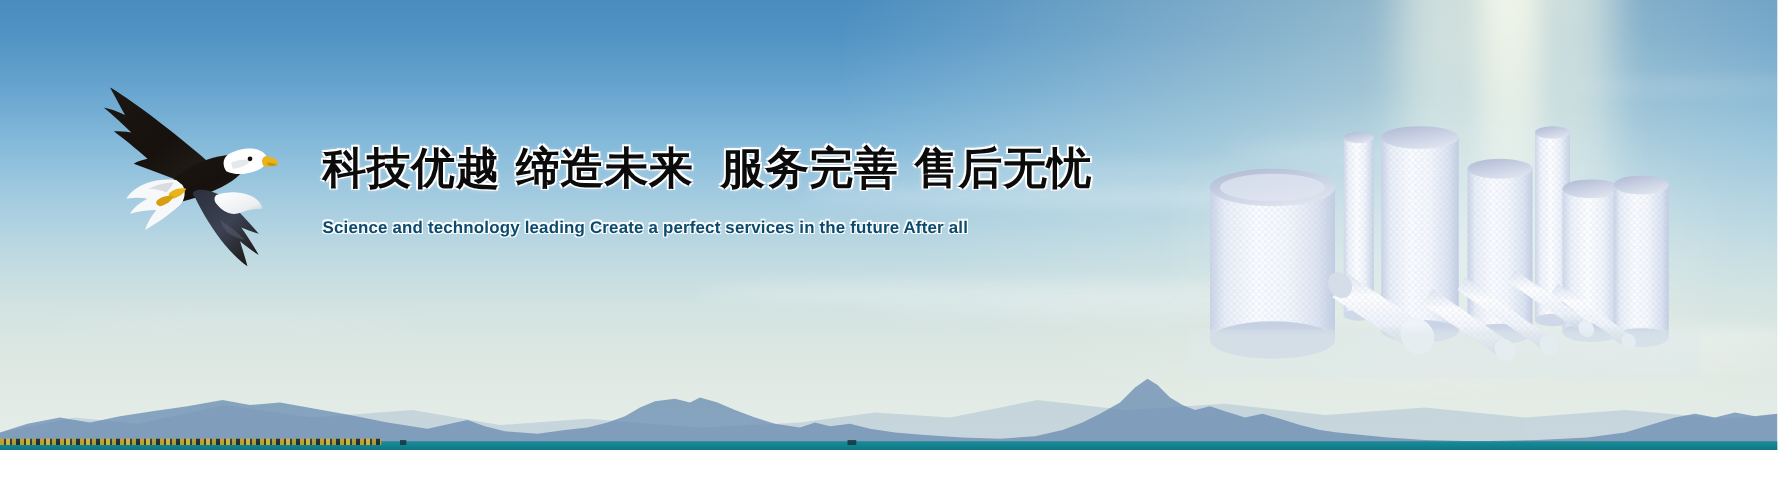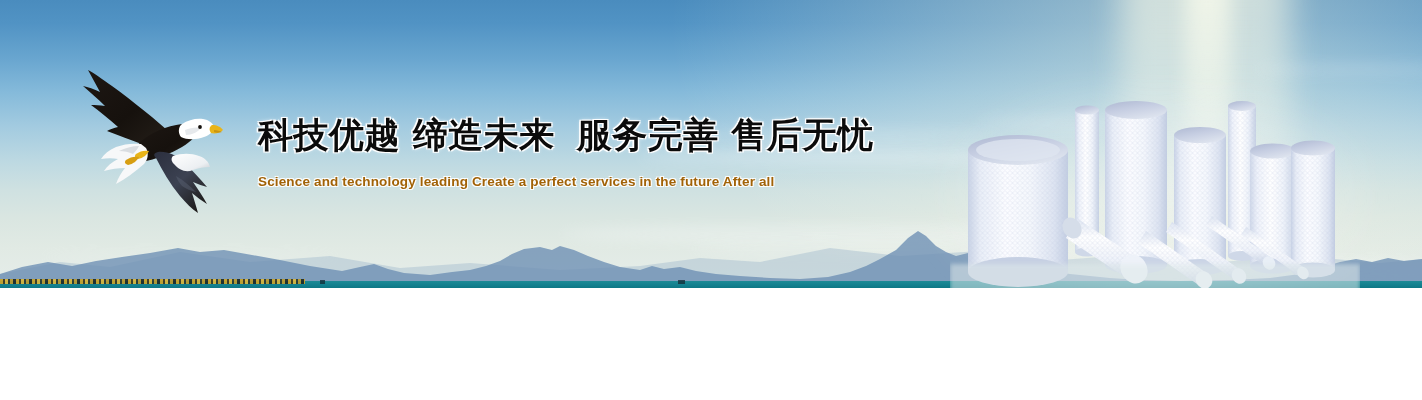--- a/index.html
+++ b/index.html
@@ -2,21 +2,21 @@
 <html><head>
 <meta charset="utf-8">
 <title>Banner</title>
 <style>
   html,body{margin:0;padding:0;background:#fff;}
   body{font-family:"Liberation Sans","DejaVu Sans",sans-serif;}
 
   .banner{
     position:relative;
     width:1422px;
-    height:288px;
+    height:360px;
     overflow:hidden;
   }
 
   
   .sky{
     position:absolute; inset:0;
     background:linear-gradient(to bottom,
        #4a8cbe 0%,
        #5193c4 8%,
        #68a5cf 20%,
@@ -139,21 +139,21 @@
       -1.4px  1.4px 0 rgba(255,255,255,.95),
        1.4px  1.4px 0 rgba(255,255,255,.95),
        0 0 4px rgba(255,255,255,.8);
   }
   .headline .gap{display:inline-block;width:22px;}
   .subline{
     margin-top:14px;
     font-family:"Liberation Sans","DejaVu Sans",sans-serif;
     font-size:13.5px;
     font-weight:700;
-    color:#a16207;
+    color:#0c4a6e;
     letter-spacing:.15px;
     white-space:nowrap;
     text-shadow:
       -1px -1px 0 rgba(255,255,255,.92),
        1px -1px 0 rgba(255,255,255,.92),
       -1px  1px 0 rgba(255,255,255,.92),
        1px  1px 0 rgba(255,255,255,.92);
   }
 </style>
 </head>

